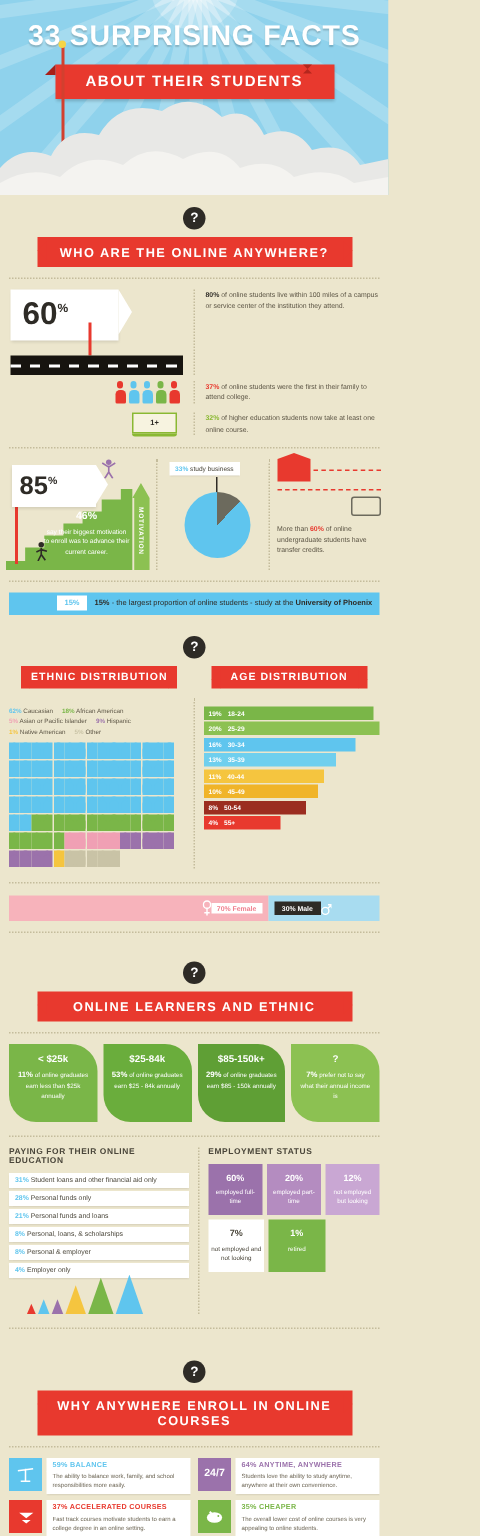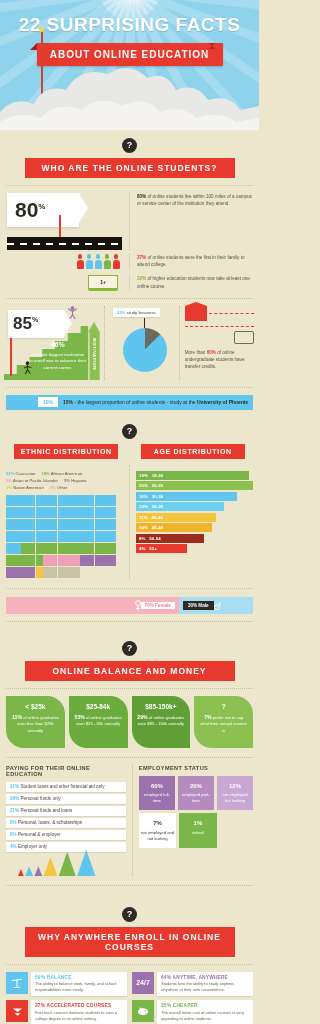--- a/index.html
+++ b/index.html
@@ -316,39 +316,39 @@
         <div class="ray" style="transform: translateX(-50%) rotate(40.8deg);"></div>
         <div class="ray" style="transform: translateX(-50%) rotate(54.6deg);"></div>
         <div class="ray" style="transform: translateX(-50%) rotate(68.4deg);"></div>
         <div class="ray" style="transform: translateX(-50%) rotate(82.2deg);"></div>
         <div class="ray" style="transform: translateX(-50%) rotate(109.8deg);"></div>
         <div class="ray" style="transform: translateX(-50%) rotate(123.6deg);"></div>
         <div class="ray" style="transform: translateX(-50%) rotate(137.4deg);"></div>
         <div class="ray" style="transform: translateX(-50%) rotate(151.2deg);"></div>
         <div class="ray" style="transform: translateX(-50%) rotate(165deg);"></div>
       </div>
-    <div class="title-main">22 SURPRISING FACTS</div>
-    <div class="ribbon">ABOUT ONLINE EDUCATION</div>
+    <div class="title-main">33 SURPRISING FACTS</div>
+    <div class="ribbon">ABOUT THEIR STUDENTS</div>
     <div class="flagpole"></div>
     <div class="flagpole-knob"></div>
     <svg class="hero-clouds" viewBox="0 0 259 72" preserveAspectRatio="none">
       <path d="M0,72 L0,52 Q14,36 34,44 Q44,24 66,30 Q80,6 108,14 Q128,0 148,18 Q166,10 176,30 Q196,22 208,40 Q230,34 240,50 L259,46 L259,72 Z" fill="#e8e8e6"></path>
       <path d="M0,72 L0,62 Q20,50 40,58 Q58,40 82,50 Q100,34 122,46 Q146,34 160,52 Q182,44 196,58 Q220,50 236,62 L259,58 L259,72 Z" fill="#f4f3f0"></path>
     </svg>
   </div>
 
   <div class="sec1">
     <div class="qbadge">?</div>
-    <div class="sec-band">WHO ARE THE ONLINE STUDENTS?</div>
+    <div class="sec-band">WHO ARE THE ONLINE ANYWHERE?</div>
     <div class="dotline"></div>
 
     <div class="grid2">
       <div class="col" style="position:relative;">
         <div class="flag80">
-          <span>80</span><sup>%</sup>
+          <span>60</span><sup>%</sup>
         </div>
         <div style="position:relative;">
           <div class="pin-line"></div>
           <div class="road"></div>
         </div>
       </div>
       <div class="col vdot">
         <div class="fact" style="margin-bottom:8px;">
           <b>80%</b><span> of online students live within 100 miles of a campus or service center of the institution they attend.</span>
         </div>
@@ -564,21 +564,21 @@
             <circle cx="5" cy="12" r="4" stroke="#fff" stroke-width="1.6" fill="none"></circle>
             <path d="M8,9 L12,5 M8,5 L12,5 L12,9" stroke="#fff" stroke-width="1.6" fill="none"></path>
           </svg>
         </div>
       </div>
     <div class="dotline"></div>
   </div>
 
   <div class="sec3">
     <div class="qbadge">?</div>
-    <div class="sec-band">ONLINE BALANCE AND MONEY</div>
+    <div class="sec-band">ONLINE LEARNERS AND ETHNIC</div>
     <div class="dotline"></div>
     <div class="income-row" id="income-row">
         <div class="income">
           <div class="amt">&lt; $25k</div>
           <div class="dsc"><b>11%</b> of online graduates earn less than $25k annually</div>
         </div>
         <div class="income g2">
           <div class="amt">$25-84k</div>
           <div class="dsc"><b>53%</b> of online graduates earn $25 - 84k annually</div>
         </div>

